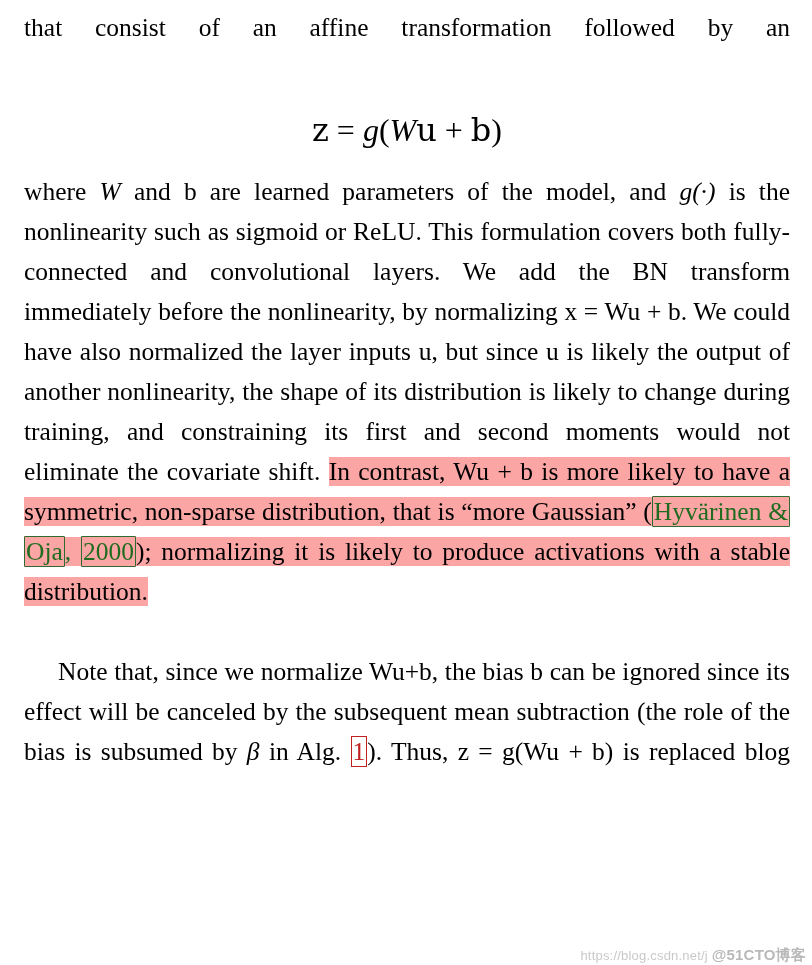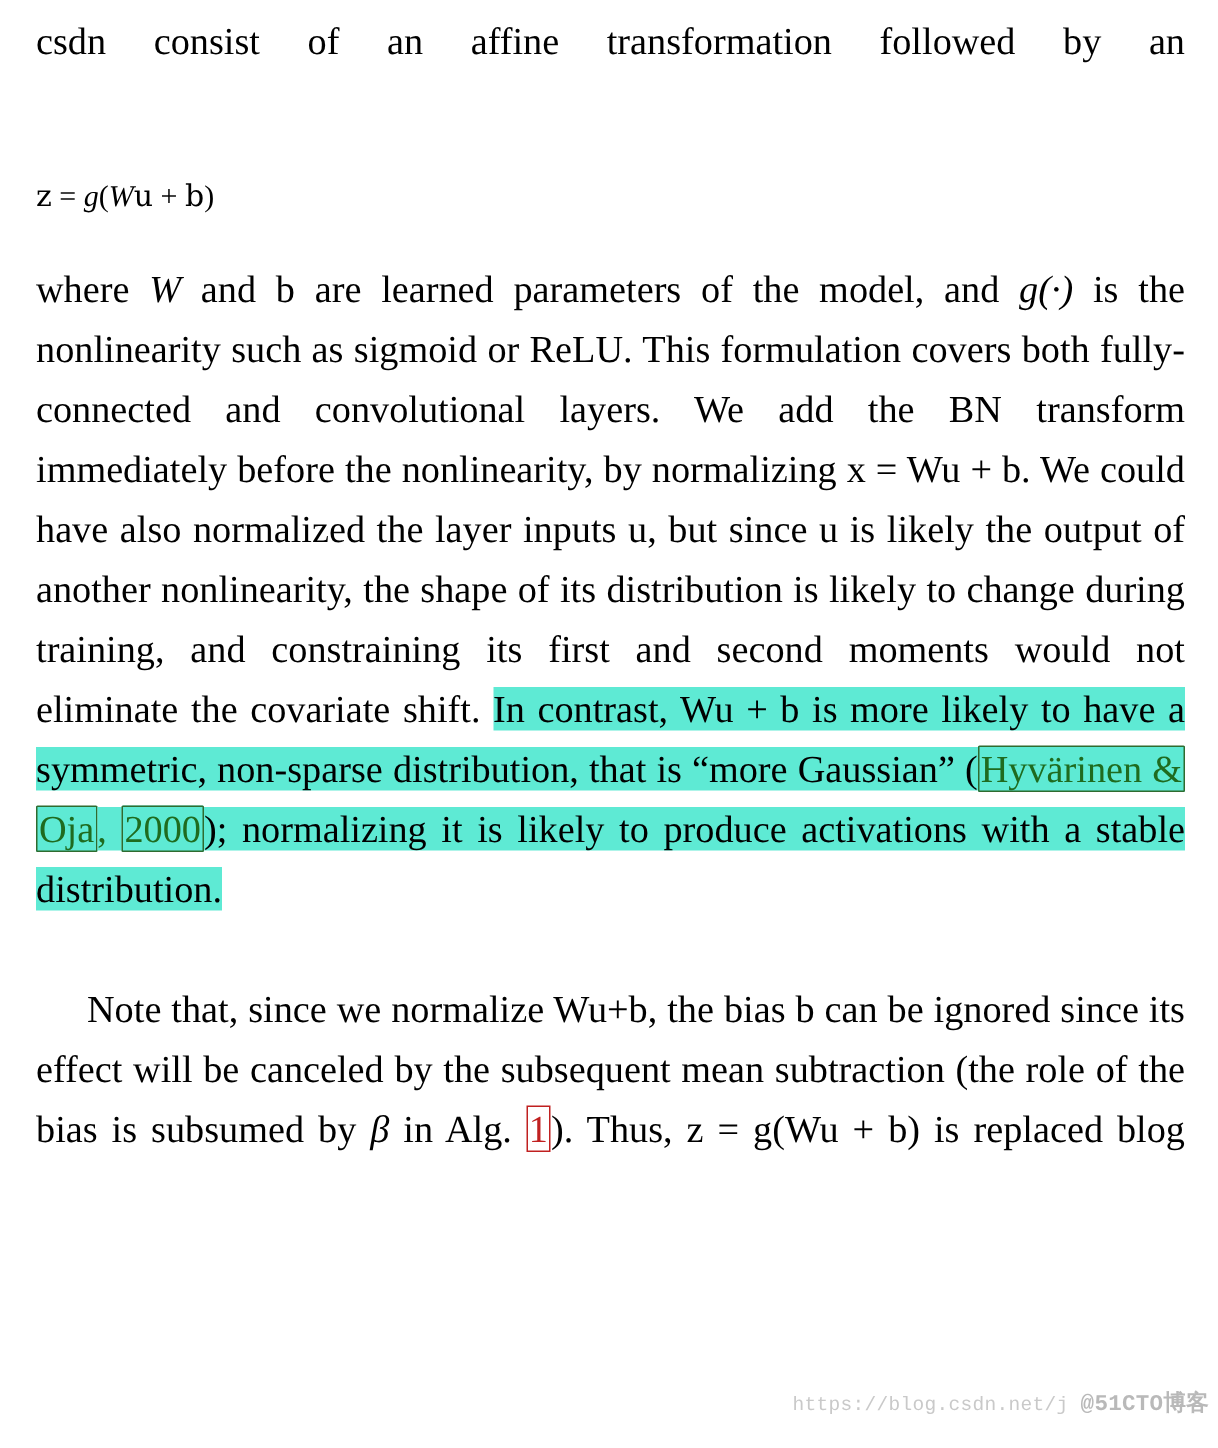--- a/index.html
+++ b/index.html
@@ -36,22 +36,22 @@
   }
   p.body {
     text-align: justify;
   }
   p.body:after {
     content: "";
     display: inline-block;
     width: 100%;
   }
   .eq {
-    text-align: left;
-    font-size: 20px;
+    text-align: center;
+    font-size: 32px;
     line-height: 40px;
     margin: 22px 0 22px 0;
   }
   .mi { font-family: "Liberation Serif", serif; font-style: italic; }
   .mr { font-family: "Liberation Serif", serif; font-style: normal; }
   .vec { font-family: "DejaVu Serif", serif; font-style: normal; }
   .cite-box {
     border: 1px solid #2f6b2f;
     padding: 0 1px;
     border-radius: 1px;
@@ -61,47 +61,47 @@
   }
   .red-box {
     border: 1px solid #c02020;
     padding: 0 1px;
     color: #c02020;
   }
   .indent { display: inline-block; width: 34px; }
   .watermark {
     position: absolute;
     right: 6px;
-    bottom: 20px;
-    font-family: Liberation Mono, monospace;
+    bottom: 0;
+    font-family: Liberation Sans, sans-serif;
     font-size: 13px;
     color: #c9c9c9;
     letter-spacing: 0.2px;
     white-space: nowrap;
     margin-left: 43px;
   }
   .watermark .wm-strong {
     color: #b9b9b9;
     font-size: 15px;
     font-weight: bold;
   }
   .para2 { margin-top: 2px; }
   .block-hl {
-    background: #5eead4;
+    background: #fca5a5;
     box-decoration-break: clone;
     -webkit-box-decoration-break: clone;
   }
 </style>
 </head>
 <body>
 
 <div class="page">
   <div class="col">
 
-    <p class="body"><span>csdn consist of an affine transformation followed by an</span></p>
+    <p class="body"><span>that consist of an affine transformation followed by an</span></p>
 
     <div class="eq">
       <span class="vec">z</span>
       <span class="mr">=</span>
       <span class="mi">g</span><span class="mr">(</span><span class="mi">W</span><span class="vec">u</span>
       <span class="mr">+</span>
       <span class="vec">b</span><span class="mr">)</span>
     </div>
 
     <p class="body para2"><span>where </span><span class="mi">W</span><span> and b are learned parameters of the model, and </span><span class="mi">g(·)</span><span> is the nonlinearity such as sigmoid or ReLU. This formulation covers both fully-connected and convolutional layers. We add the BN transform immediately before the nonlinearity, by normalizing x = Wu + b. We could have also normalized the layer inputs u, but since u is likely the output of another nonlinearity, the shape of its distribution is likely to change during training, and constraining its first and second moments would not eliminate the covariate shift.</span> <span class="block-hl">In contrast, Wu + b is more likely to have a symmetric, non-sparse distribution, that is “more Gaussian” (</span><span class="block-hl cite-box green">Hyvärinen &amp; Oja</span><span class="block-hl green">, </span><span class="block-hl cite-box green">2000</span><span class="block-hl">); normalizing it is likely to produce activations with a stable distribution.</span></p>

